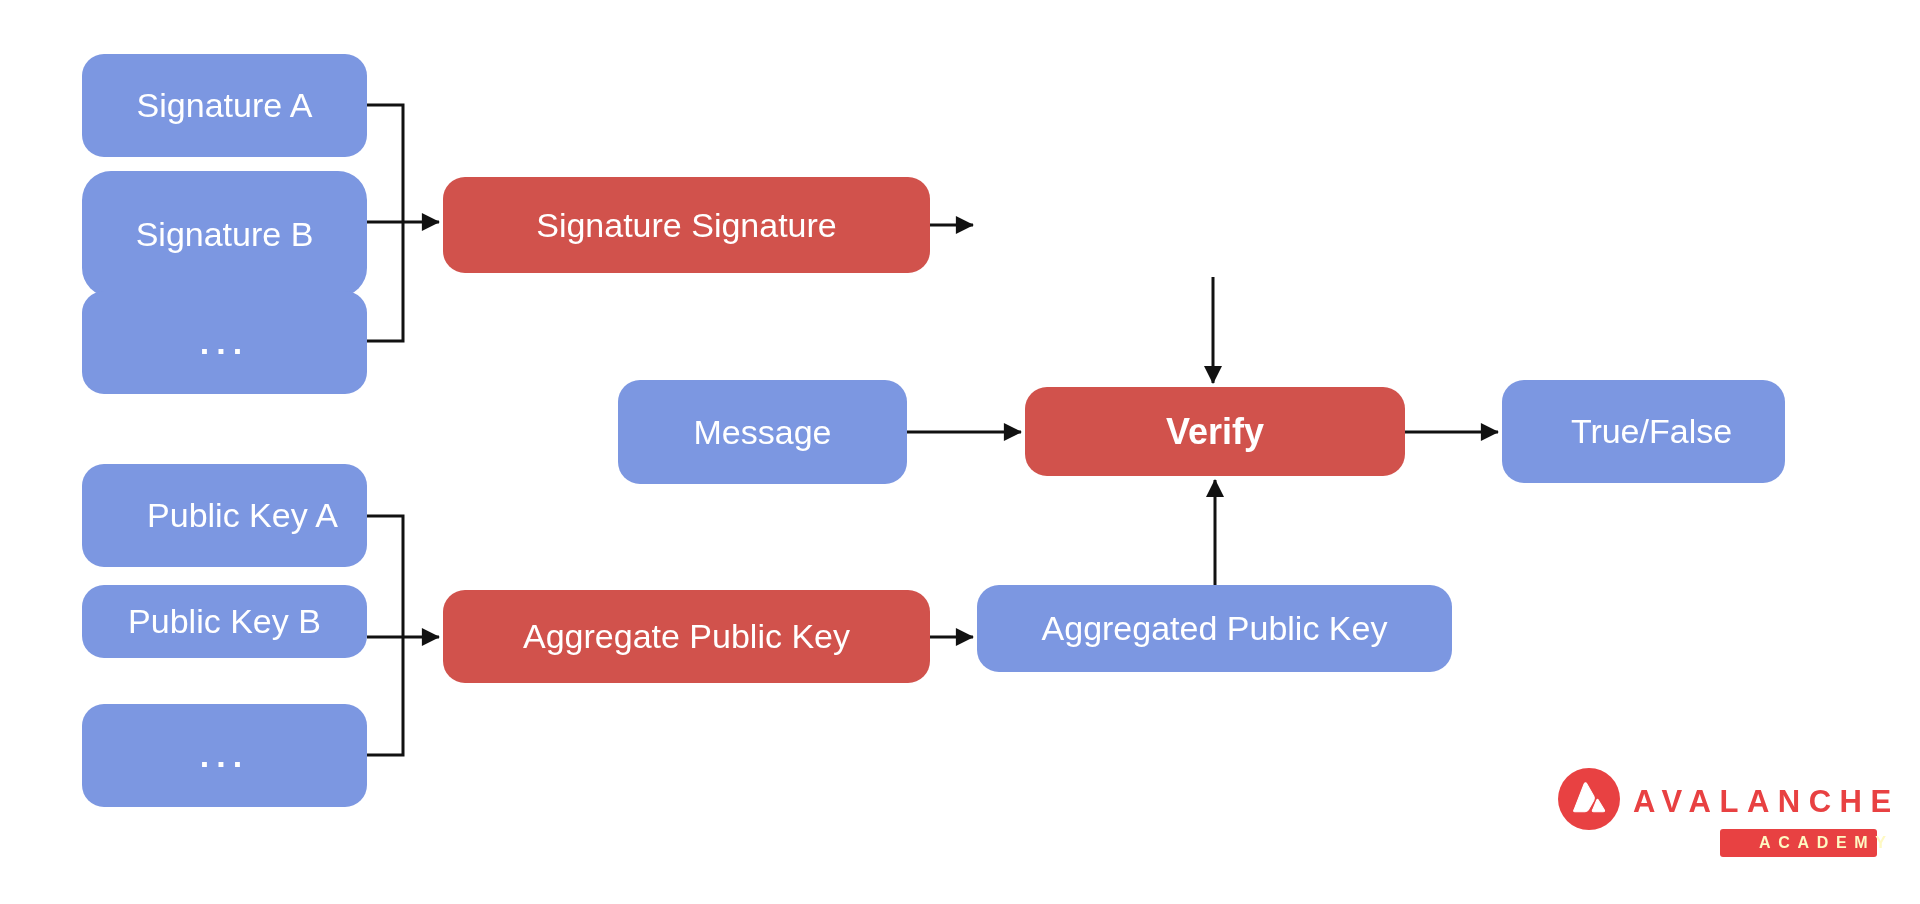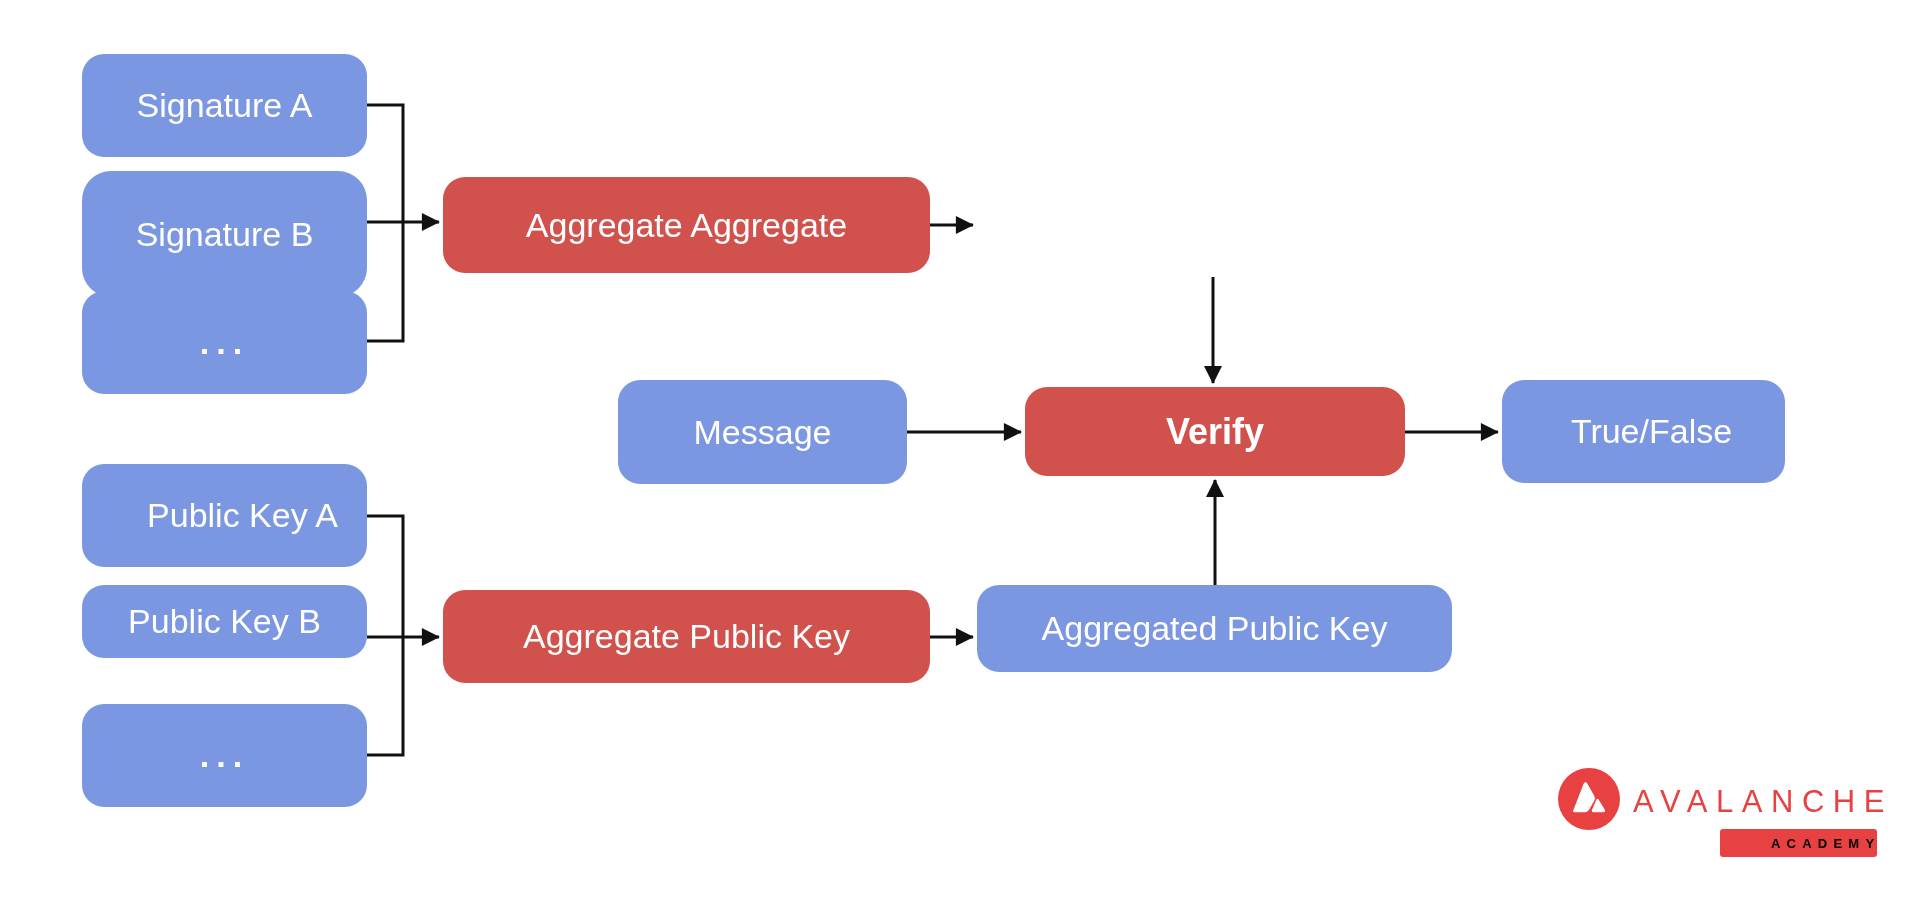--- a/index.html
+++ b/index.html
@@ -72,40 +72,40 @@
     left: 2px;
     top: 2px;
     width: 62px;
     height: 62px;
   }
   .logo-brand {
     position: absolute;
     left: 77px;
     top: 18px;
     font-size: 31px;
-    font-weight: normal;
+    font-weight: bold;
     letter-spacing: 0.275em;
     color: var(--brand-red, #E84142);
     white-space: nowrap;
   }
   .logo-badge {
     position: absolute;
     left: 164px;
     top: 63px;
     width: 157px;
     height: 28px;
     background: var(--brand-red, #E84142);
     border-radius: 3px;
     display: flex;
     align-items: center;
     justify-content: center;
   }
   .logo-badge-text {
-    color: #000000;
-    font-size: 13px;
+    color: #fef9c3;
+    font-size: 16px;
     font-weight: bold;
     letter-spacing: 0.48em;
     padding-left: 0.48em; 
     white-space: nowrap;
     margin-left: 48px;
   }
 </style>
 </head>
 <body>
 
@@ -134,21 +134,21 @@
 
     <path class="wire" d="M1215 585 V480" marker-end="url(#ah)"></path>
 
     <path class="wire" d="M930 637 H973" marker-end="url(#ah)"></path>
   </svg>
 
   <div class="node blue sig-a">Signature A</div>
   <div class="node blue sig-b">Signature B</div>
   <div class="node blue dots sig-dots">...</div>
 
-  <div class="node red agg-sig">Aggregate Aggregate</div>
+  <div class="node red agg-sig">Signature Signature</div>
 
   <div class="node blue message">Message</div>
   <div class="node red bold verify">Verify</div>
   <div class="node blue true-false">True/False</div>
 
   <div class="node blue pk-a">Public Key A</div>
   <div class="node blue pk-b">Public Key B</div>
   <div class="node blue dots pk-dots">...</div>
 
   <div class="node red agg-pk">Aggregate Public Key</div>

